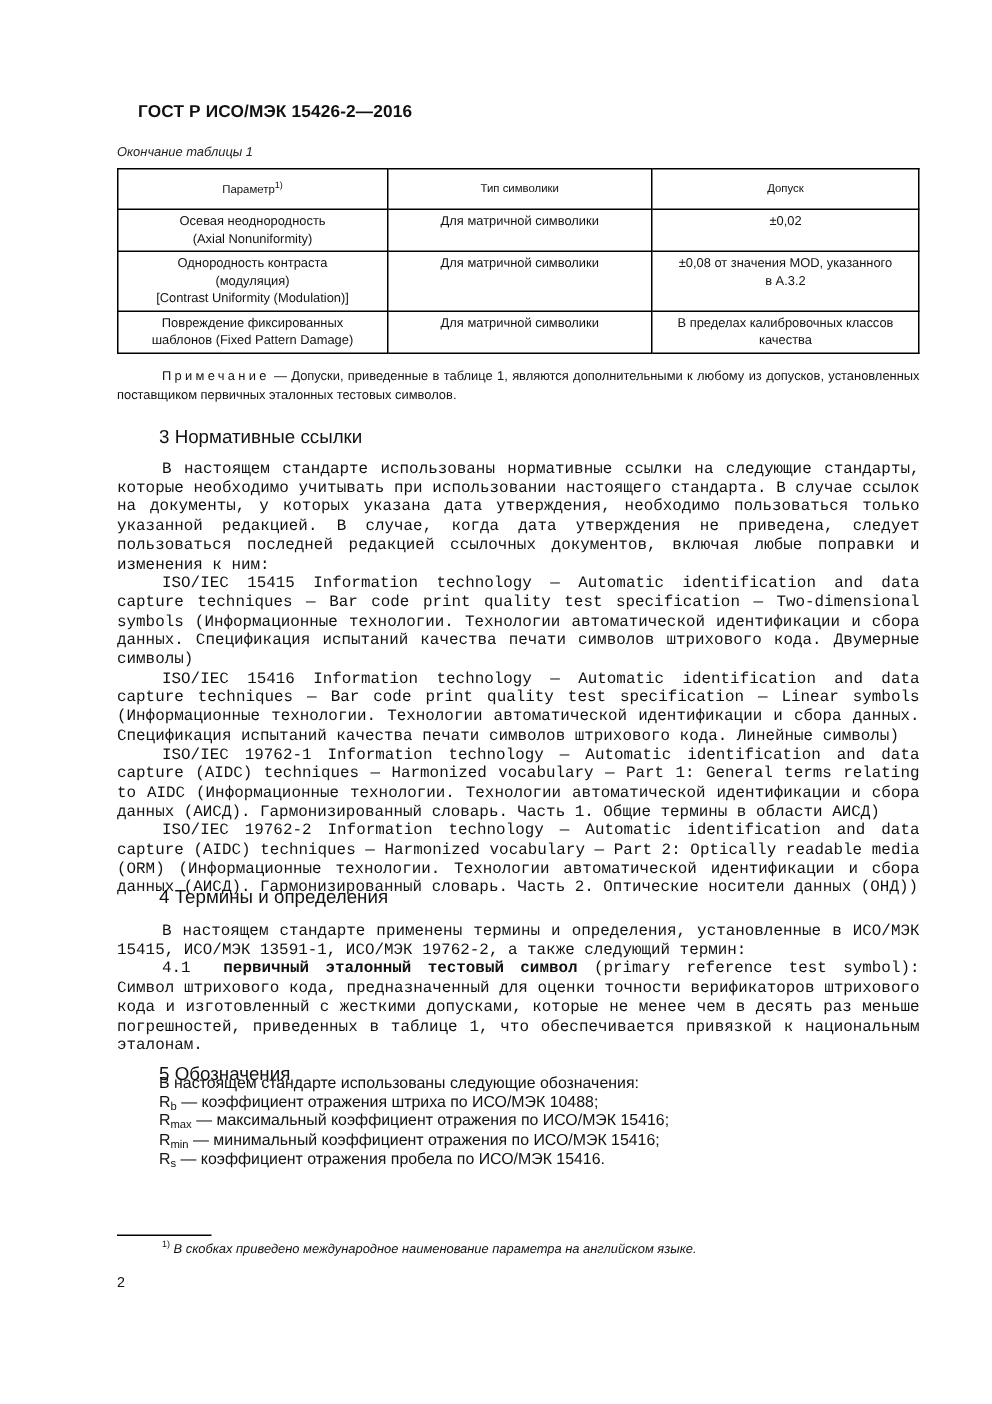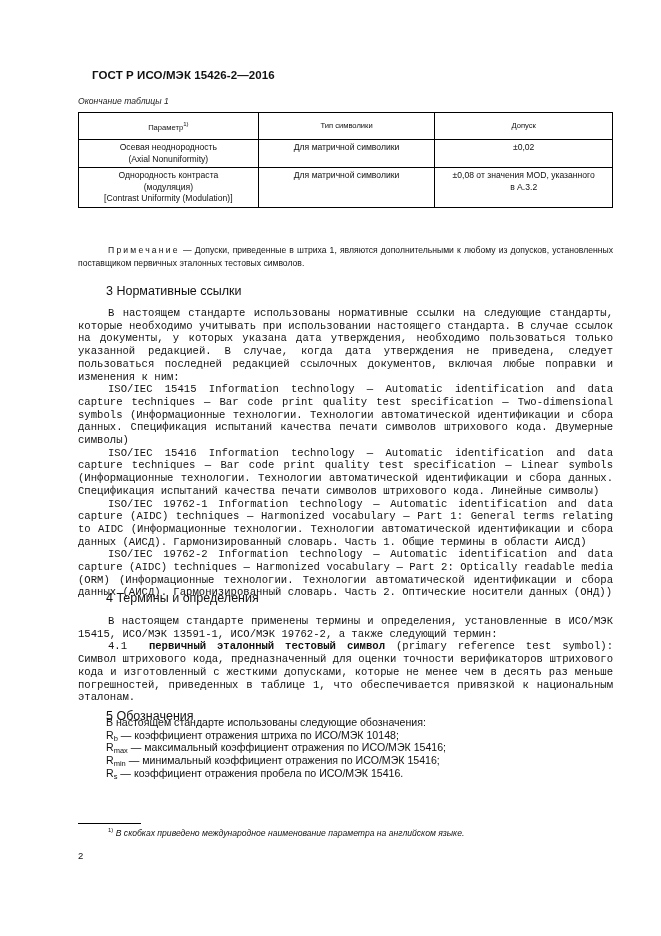--- a/index.html
+++ b/index.html
@@ -55,44 +55,51 @@
     <td style="white-space:pre-line">±0,02</td>
   </tr>
   <tr>
     <td style="white-space:pre-line">Однородность контраста
 (модуляция)
 [Contrast Uniformity (Modulation)]</td>
     <td>Для матричной символики</td>
     <td style="white-space:pre-line">±0,08 от значения MOD, указанного
 в А.3.2</td>
   </tr>
+  <tr>
+    <td style="white-space:pre-line">Повреждение фиксированных
+шаблонов (Fixed Pattern Damage)</td>
+    <td>Для матричной символики</td>
+    <td style="white-space:pre-line">В пределах калибровочных классов
+качества</td>
+  </tr>
 </tbody>
   </table>
 
-<div class="note"><span class="indent"></span><span class="spaced">Примечание</span><span> — Допуски, приведенные в штриха 1, являются дополнительными к любому из допусков, установленных поставщиком первичных эталонных тестовых символов.</span></div>
+<div class="note"><span class="indent"></span><span class="spaced">Примечание</span><span> — Допуски, приведенные в таблице 1, являются дополнительными к любому из допусков, установленных поставщиком первичных эталонных тестовых символов.</span></div>
 
 <h2 style="top:284px">3  Нормативные ссылки</h2>
 <div class="para" style="top:307px">
   <p><span class="indent"></span><span>В настоящем стандарте использованы нормативные ссылки на следующие стандарты, которые необходимо учитывать при использовании настоящего стандарта. В случае ссылок на документы, у которых указана дата утверждения, необходимо пользоваться только указанной редакцией. В случае, когда дата утверждения не приведена, следует пользоваться последней редакцией ссылочных документов, включая любые поправки и изменения к ним:</span></p>
   <p><span class="indent"></span><span>ISO/IEC 15415  Information technology — Automatic identification and data capture techniques — Bar code print quality test specification — Two-dimensional symbols (Информационные технологии. Технологии автоматической идентификации и сбора данных. Спецификация испытаний качества печати символов штрихового кода. Двумерные символы)</span></p>
   <p><span class="indent"></span><span>ISO/IEC 15416  Information technology — Automatic identification and data capture techniques — Bar code print quality test specification — Linear symbols (Информационные технологии. Технологии автоматической идентификации и сбора данных. Спецификация испытаний качества печати символов штрихового кода. Линейные символы)</span></p>
   <p><span class="indent"></span><span>ISO/IEC 19762-1 Information technology — Automatic identification and data capture (AIDC) techniques — Harmonized vocabulary — Part 1: General terms relating to AIDC (Информационные технологии. Технологии автоматической идентификации и сбора данных (АИСД). Гармонизированный словарь. Часть 1. Общие термины в области АИСД)</span></p>
   <p><span class="indent"></span><span>ISO/IEC 19762-2 Information technology — Automatic identification and data capture (AIDC) techniques — Harmonized vocabulary — Part 2: Optically readable media (ORM) (Информационные технологии. Технологии автоматической идентификации и сбора данных (АИСД). Гармонизированный словарь. Часть 2. Оптические носители данных (ОНД))</span></p>
 </div>
 
 <h2 style="top:591px">4  Термины и определения</h2>
 <div class="para" style="top:615px">
   <p><span class="indent"></span><span>В настоящем стандарте применены термины и определения, установленные в ИСО/МЭК 15415, ИСО/МЭК 13591-1, ИСО/МЭК 19762-2, а также следующий термин:</span></p>
   <p><span class="indent"></span><span>4.1</span>&nbsp; <b class="term">первичный эталонный тестовый символ</b><span> (primary reference test symbol):</span><span>  Символ штрихового кода, предназначенный для оценки точности верификаторов штрихового кода и изготовленный с жесткими допусками, которые не менее чем в десять раз меньше погрешностей, приведенных в таблице 1, что обеспечивается привязкой к национальным эталонам.</span></p>
 </div>
 
 <h2 style="top:709px">5  Обозначения</h2>
 <div class="sym">
   <p>В настоящем стандарте использованы следующие обозначения:</p>
-  <p><span>R</span><sub>b</sub><span> — коэффициент отражения штриха по ИСО/МЭК 10148;</span></p>
+  <p><span>R</span><sub>b</sub><span> — коэффициент отражения штриха по ИСО/МЭК 10488;</span></p>
   <p><span>R</span><sub>max</sub><span> — максимальный коэффициент отражения по ИСО/МЭК 15416;</span></p>
   <p><span>R</span><sub>min</sub><span> — минимальный коэффициент отражения по ИСО/МЭК 15416;</span></p>
   <p><span>R</span><sub>s</sub><span> — коэффициент отражения пробела по ИСО/МЭК 15416.</span></p>
 </div>
 
 <div class="fn-rule"></div>
 <div class="footnote"><sup>1)</sup><span> В скобках приведено международное наименование параметра на английском языке.</span></div>
 <div class="page-num">2</div>
 
 </body></html>

